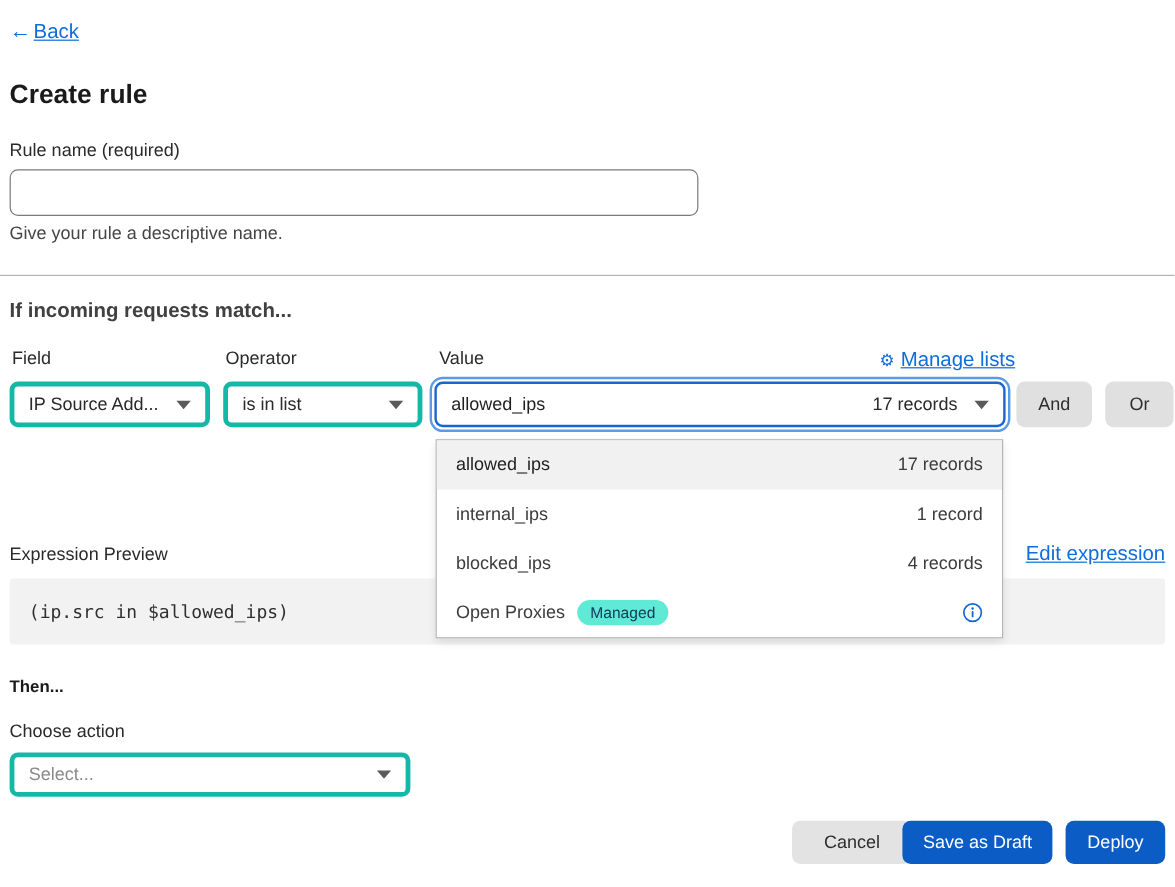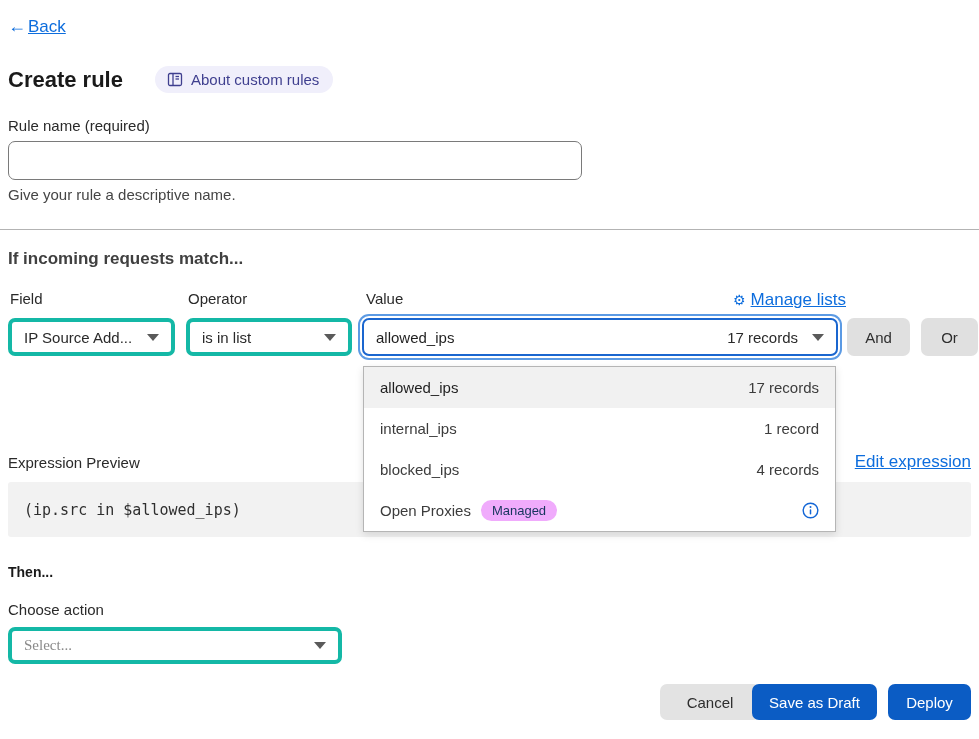--- a/index.html
+++ b/index.html
@@ -54,36 +54,36 @@
     border:none; border-radius:7px; font-size:15px; font-family:"Liberation Sans", sans-serif; cursor:pointer; }
   .btn-and { left:847px; width:63px; }
   .btn-or { left:921px; width:57px; }
 
   
   .dropdown { position:absolute; left:363px; top:366px; width:473px; background:#fff;
     border:1px solid #b5b5b5; box-shadow:0 3px 8px rgba(0,0,0,.12); z-index:5; }
   .dd-item { height:41px; display:flex; align-items:center; padding:0 16px; font-size:15px; color:#3c3c3c; cursor:pointer; }
   .dd-item.hl { background:#f1f1f1; color:#1f1f1f; }
   .dd-item .meta { margin-left:auto; color:#3c3c3c; }
-  .managed-badge { background:#f0abfc; color:#16355c; font-size:13px; border-radius:11px;
+  .managed-badge { background:#5eead4; color:#16355c; font-size:13px; border-radius:11px;
     padding:3px 11px; margin-left:10px; }
   .info-icon { margin-left:auto; display:flex; cursor:pointer; }
 
   
   .expr-label { position:absolute; left:8px; top:454px; font-size:15px; color:#2a2a2a; }
   .edit-expr { position:absolute; top:452px; right:8px; }
   .expr-block { position:absolute; left:8px; top:482px; width:963px; height:55px; background:#f2f2f2;
     border-radius:3px; display:flex; align-items:center; z-index:1; }
   .expr-code { font-family:"DejaVu Sans Mono", monospace; font-size:15px; color:#2f2f2f; padding-left:16px; }
 
   
   .then-heading { position:absolute; left:8px; top:564px; font-size:14px; font-weight:bold; color:#1a1a1a; }
   .action-label { position:absolute; left:8px; top:601px; }
   .sel-action { left:8px; width:334px; top:627px; height:37px; }
-  .placeholder { color:#8a8a8a;font-family:Liberation Serif, serif; }
+  .placeholder { color:#8a8a8a; }
 
   
   .footer-btn { position:absolute; top:684px; height:36px; border:none; border-radius:7px;
     font-size:15px; font-family:"Liberation Sans", sans-serif; cursor:pointer; }
   .btn-cancel { left:660px; width:100px; background:#e3e3e3; color:#2e2e2e; }
   .btn-primary { background:#0b5cc4; color:#fff; }
   .btn-save { left:752px; width:125px; }
   .btn-deploy { left:888px; width:83px; }
 </style>
 </head>
@@ -91,31 +91,20 @@
 
 <div class="page">
 
   <div class="back">
     <span class="arrow">←</span>
     <span class="link">Back</span>
   </div>
 
   <div class="title-row">
     <span class="page-title">Create rule</span>
-    <span class="about-pill">
-      <span>
-        <svg width="16" height="15" viewBox="0 0 16 15" fill="none" stroke="#3f3f8f" stroke-width="1.3">
-          <rect x="1.5" y="1.5" width="13" height="12" rx="1.5"></rect>
-          <line x1="6" y1="1.5" x2="6" y2="13.5"></line>
-          <line x1="8.5" y1="4.5" x2="12" y2="4.5"></line>
-          <line x1="8.5" y1="7" x2="12" y2="7"></line>
-        </svg>
-      </span>
-      <span>About custom rules</span>
-    </span>
   </div>
 
   <label class="field-label rule-name-label">Rule name (required)</label>
   <input class="rule-name-input" type="text" value="" style="">
   <div class="rule-name-helper">Give your rule a descriptive name.</div>
 
   <div class="divider"></div>
 
   <div class="match-heading">If incoming requests match...</div>
 

